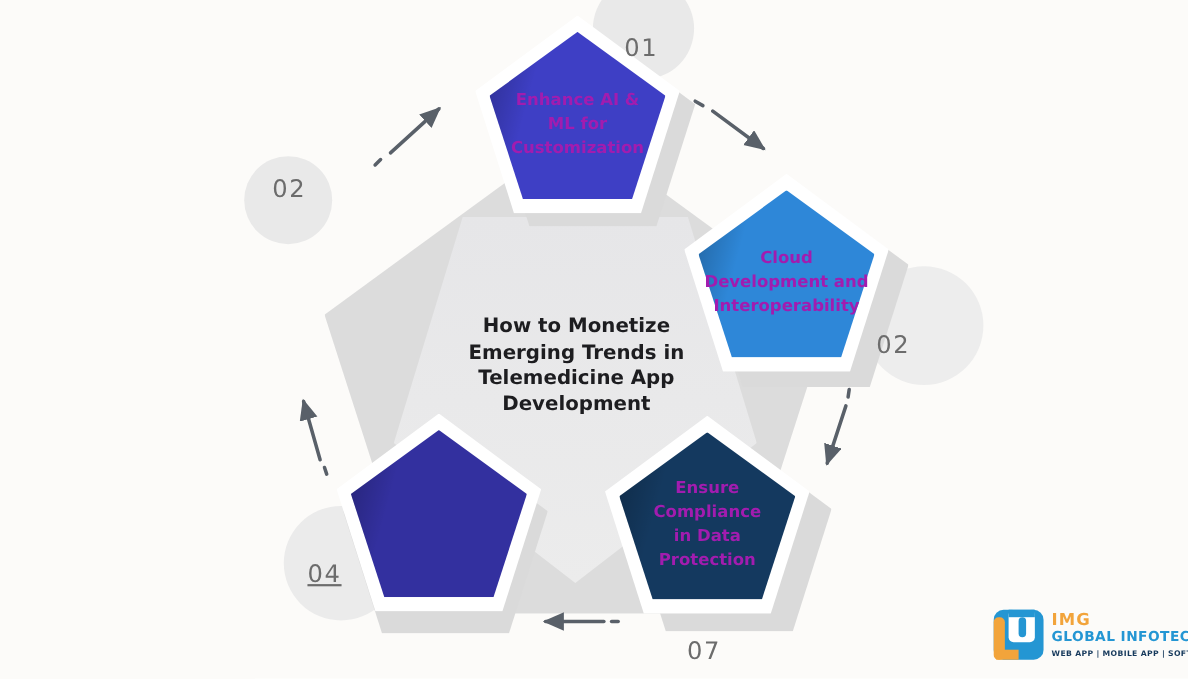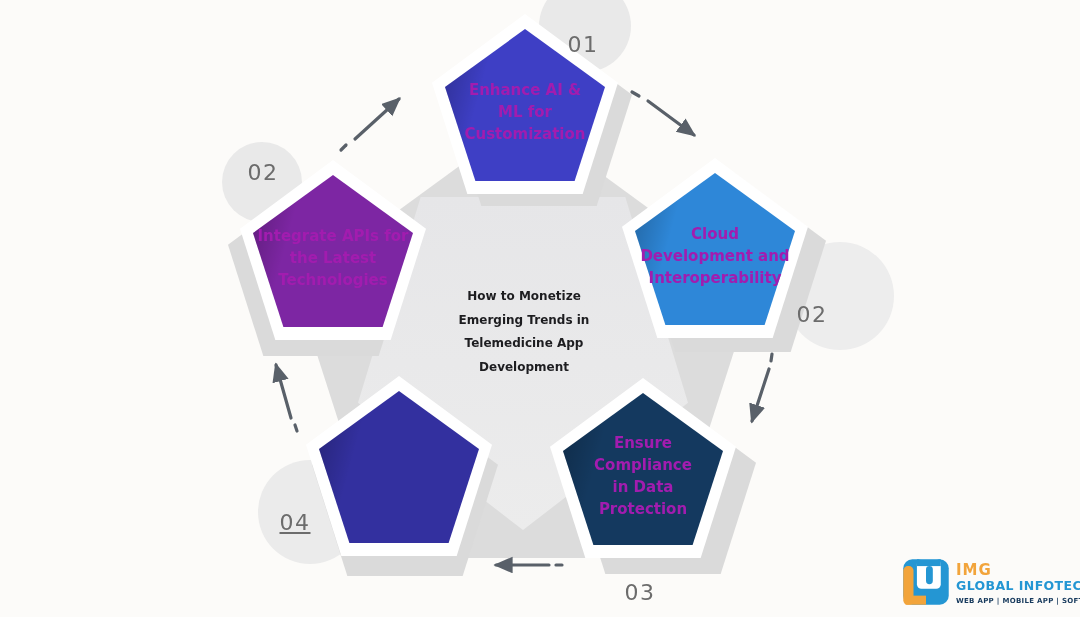--- a/index.html
+++ b/index.html
@@ -70,33 +70,33 @@
   
   .num{
     position:absolute;width:46px;text-align:center;
     font-size:22px;color:#6c6c6c;letter-spacing:1.5px;
     z-index:5;
     margin-top:16px;
   }
   
   .title{
     position:absolute;left:374px;top:285px;width:300px;
-    text-align:center;font-weight:700;font-size:12px;line-height:23.5px;
+    text-align:center;font-weight:700;font-size:18px;line-height:23.5px;
     color:#1d1d20;white-space:pre-line;
     z-index:6;
   }
   
   .arrows{
     position:absolute;left:0;top:0;width:1080px;height:617px;
     z-index:6;pointer-events:none;
   }
   
   .logo{
     position:absolute;left:903px;top:552px;width:170px;height:60px;
-    display:flex;align-items:center;gap:7px;
+    display:flex;align-items:flex-start;gap:7px;
     z-index:7;
   }
   .logo-icon{width:46px;height:50px;flex:0 0 auto;}
   .logo-text{display:flex;flex-direction:column;padding-top:3px;}
   .logo-img{
     font-size:15px;font-weight:800;color:#f2a43b;
     letter-spacing:1px;line-height:16px;
   }
   .logo-company{
     font-size:12.5px;font-weight:700;color:#2496d3;
@@ -147,32 +147,24 @@
 in Data
 Protection</div>
   </div>
 
   <div class="unit" style="left:306px;top:376px;">
     <div class="penta shadow" style="transform:translate(6px,20px);"></div>
     <div class="penta frame"></div>
     <div class="penta fill" style="background-color: rgb(51, 48, 159);"></div>
   </div>
 
-  <div class="unit" style="left:240px;top:160px;">
-    <div class="penta shadow" style="transform:translate(-12px,16px);"></div>
-    <div class="penta frame"></div>
-    <div class="penta fill" style="background-color: rgb(125, 38, 163);"></div>
-    <div class="label">Integrate APIs for
-the Latest
-Technologies</div>
-  </div>
 
   <div class="num" style="left:560px;top:16px;">01</div>
   <div class="num" style="left:789px;top:286px;">02</div>
-  <div class="num" style="left:617px;top:564px;">03</div>
+  <div class="num" style="left:617px;top:564px;">07</div>
   <div class="num" style="left:272px;top:494px;text-decoration:underline;">04</div>
   <div class="num" style="left:240px;top:144px;">02</div>
 
   <div class="title">How to Monetize
 Emerging Trends in
 Telemedicine App
 Development</div>
 
   <svg class="arrows" viewBox="0 0 1080 617">
     <defs>

